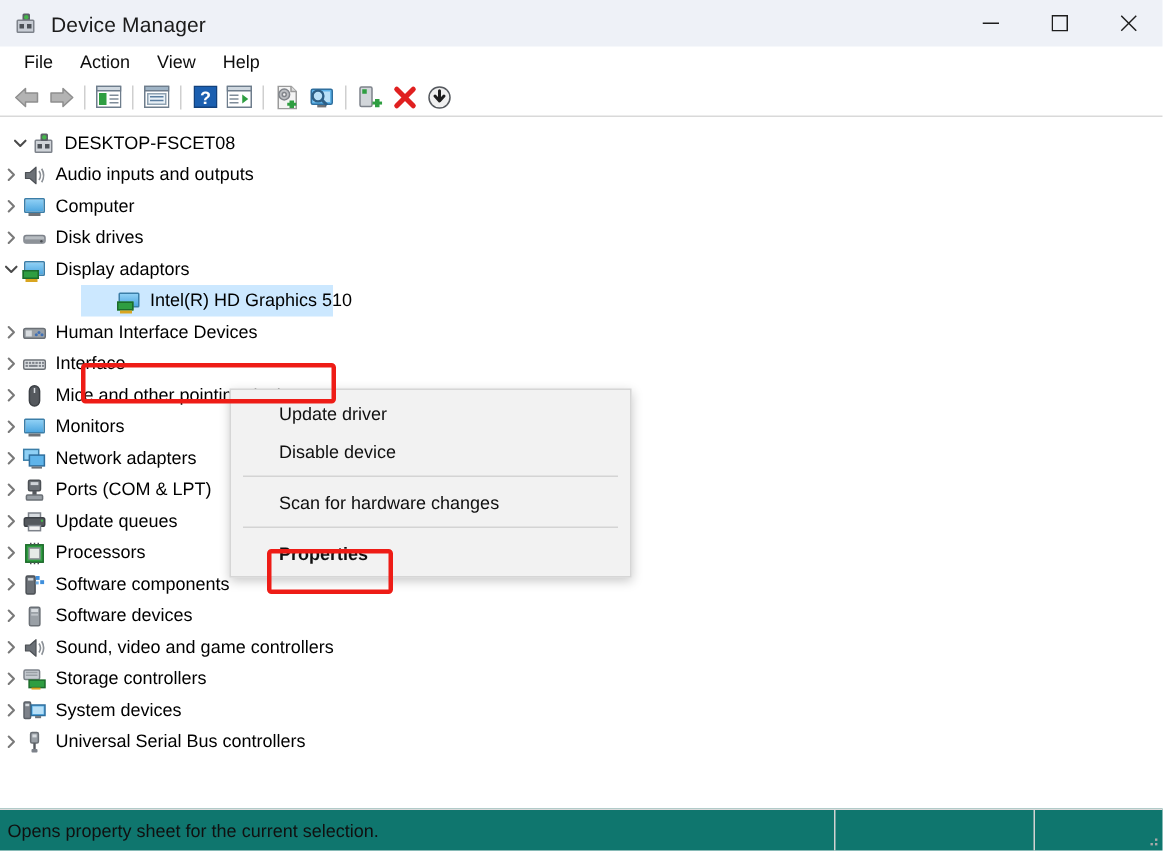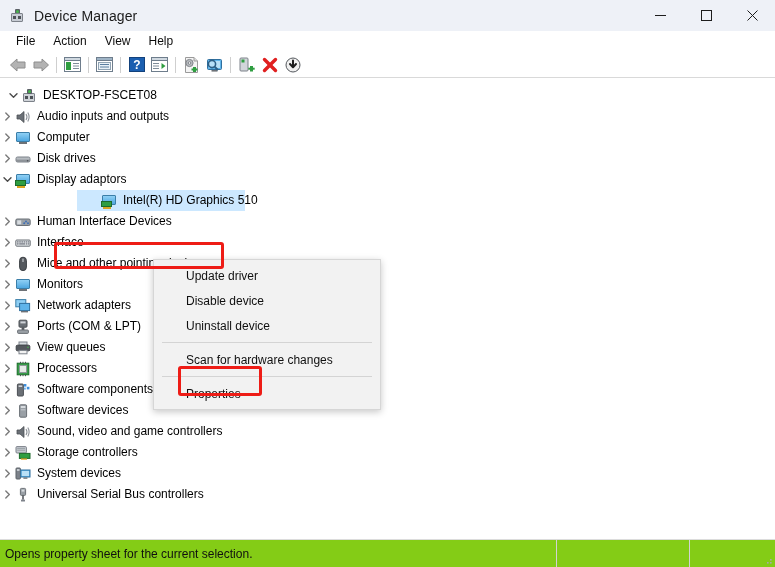--- a/index.html
+++ b/index.html
@@ -178,21 +178,21 @@
   .node.selected .sel-bg {
     position: absolute;
     left: 0; top: 0;
     height: 21px;
     background: #cce8ff;
   }
 
   
   .lvl0 { padding-left: 6px; }
   .lvl1 { }
-  .lvl2 { padding-left: 65px; margin-left: 23px; }
+  .lvl2 { padding-left: 65px; }
 
   
   .mon-screen {
     position: absolute; left: 1px; top: 2px;
     width: 14px; height: 10px;
     background: linear-gradient(#8fd0f5, #4ea7e0);
     border: 1px solid #3b7ea8;
     border-radius: 1px;
     box-sizing: border-box;
   }
@@ -212,38 +212,38 @@
     content: "";
     position: absolute; left: 1px; bottom: -3px;
     width: 8px; height: 2px;
     background: #d9a520;
   }
 
   
   .ctxmenu {
     position: absolute;
     left: 153px; top: 181px;
-    width: 228px;
+    width: 268px;
     background: #f2f2f2;
     border: 1px solid #d6d6d6;
     box-shadow: 0 2px 7px rgba(0,0,0,0.22);
     padding: 3px 0 3px 0;
     box-sizing: border-box;
     z-index: 40;
   }
   .ctx-item {
     height: 25px;
     display: flex;
     align-items: center;
     padding-left: 32px;
     font-size: 12px;
     color: #101010;
     position: relative;
   }
-  .ctx-item.bold { font-weight: normal; }
+  .ctx-item.bold { font-weight: bold; }
   .ctx-sep {
     height: 1px;
     background: #d4d4d4;
     margin: 4px 8px 4px 8px;
   }
 
   
   .redbox {
     position: absolute;
     border: 3px solid #ee1c16;
@@ -251,21 +251,21 @@
     box-sizing: border-box;
     z-index: 60;
     pointer-events: none;
   }
   #redbox-device { left: 54px; top: 164px; width: 170px; height: 27px; }
   #redbox-properties { left: 178px; top: 288px; width: 84px; height: 30px; }
 
   
   .statusbar {
     height: 27px;
-    background: #84cc16;
+    background: #0f766e;
     border-top: 1px solid #dcdcdc;
     display: flex;
     align-items: stretch;
     flex: none;
     position: relative;
   }
   .status-pane {
     display: flex;
     align-items: center;
     font-size: 12px;
@@ -630,21 +630,21 @@
             </svg>
         </div>
         <div class="node-icon">
           <svg width="16" height="16" viewBox="0 0 16 16" aria-hidden="true">
             <rect x="4" y="2" width="8" height="3.2" fill="#d8dce0" stroke="#7d828a"></rect>
             <rect x="1.2" y="5.2" width="13.6" height="5.6" rx="1.2" fill="#55595e" stroke="#3c4045"></rect>
             <rect x="4" y="10.4" width="8" height="3.4" fill="#f2f2f2" stroke="#7d828a"></rect>
             <circle cx="13" cy="7.2" r="0.8" fill="#45b54b"></circle>
           </svg>
         </div>
-        <div class="node-label">View queues</div>
+        <div class="node-label">Update queues</div>
       </div>
 
       <div class="node lvl1">
         <div class="chev">
           <svg width="9" height="9" viewBox="0 0 9 9" aria-hidden="true">
               <path d="M2.8 1 L6.3 4.5 L2.8 8" fill="none" stroke="#7a7a7a" stroke-width="1.4" stroke-linecap="round" stroke-linejoin="round"></path>
             </svg>
         </div>
         <div class="node-icon">
           <svg width="16" height="16" viewBox="0 0 16 16" aria-hidden="true">
@@ -764,21 +764,20 @@
           </svg>
         </div>
         <div class="node-label">Universal Serial Bus controllers</div>
       </div>
 
     </div>
 
     <div class="ctxmenu">
       <div class="ctx-item">Update driver</div>
       <div class="ctx-item">Disable device</div>
-      <div class="ctx-item">Uninstall device</div>
       <div class="ctx-sep"></div>
       <div class="ctx-item">Scan for hardware changes</div>
       <div class="ctx-sep"></div>
       <div class="ctx-item bold">Properties</div>
     </div>
 
     <div class="redbox" id="redbox-device"></div>
     <div class="redbox" id="redbox-properties"></div>
   </div>
 

